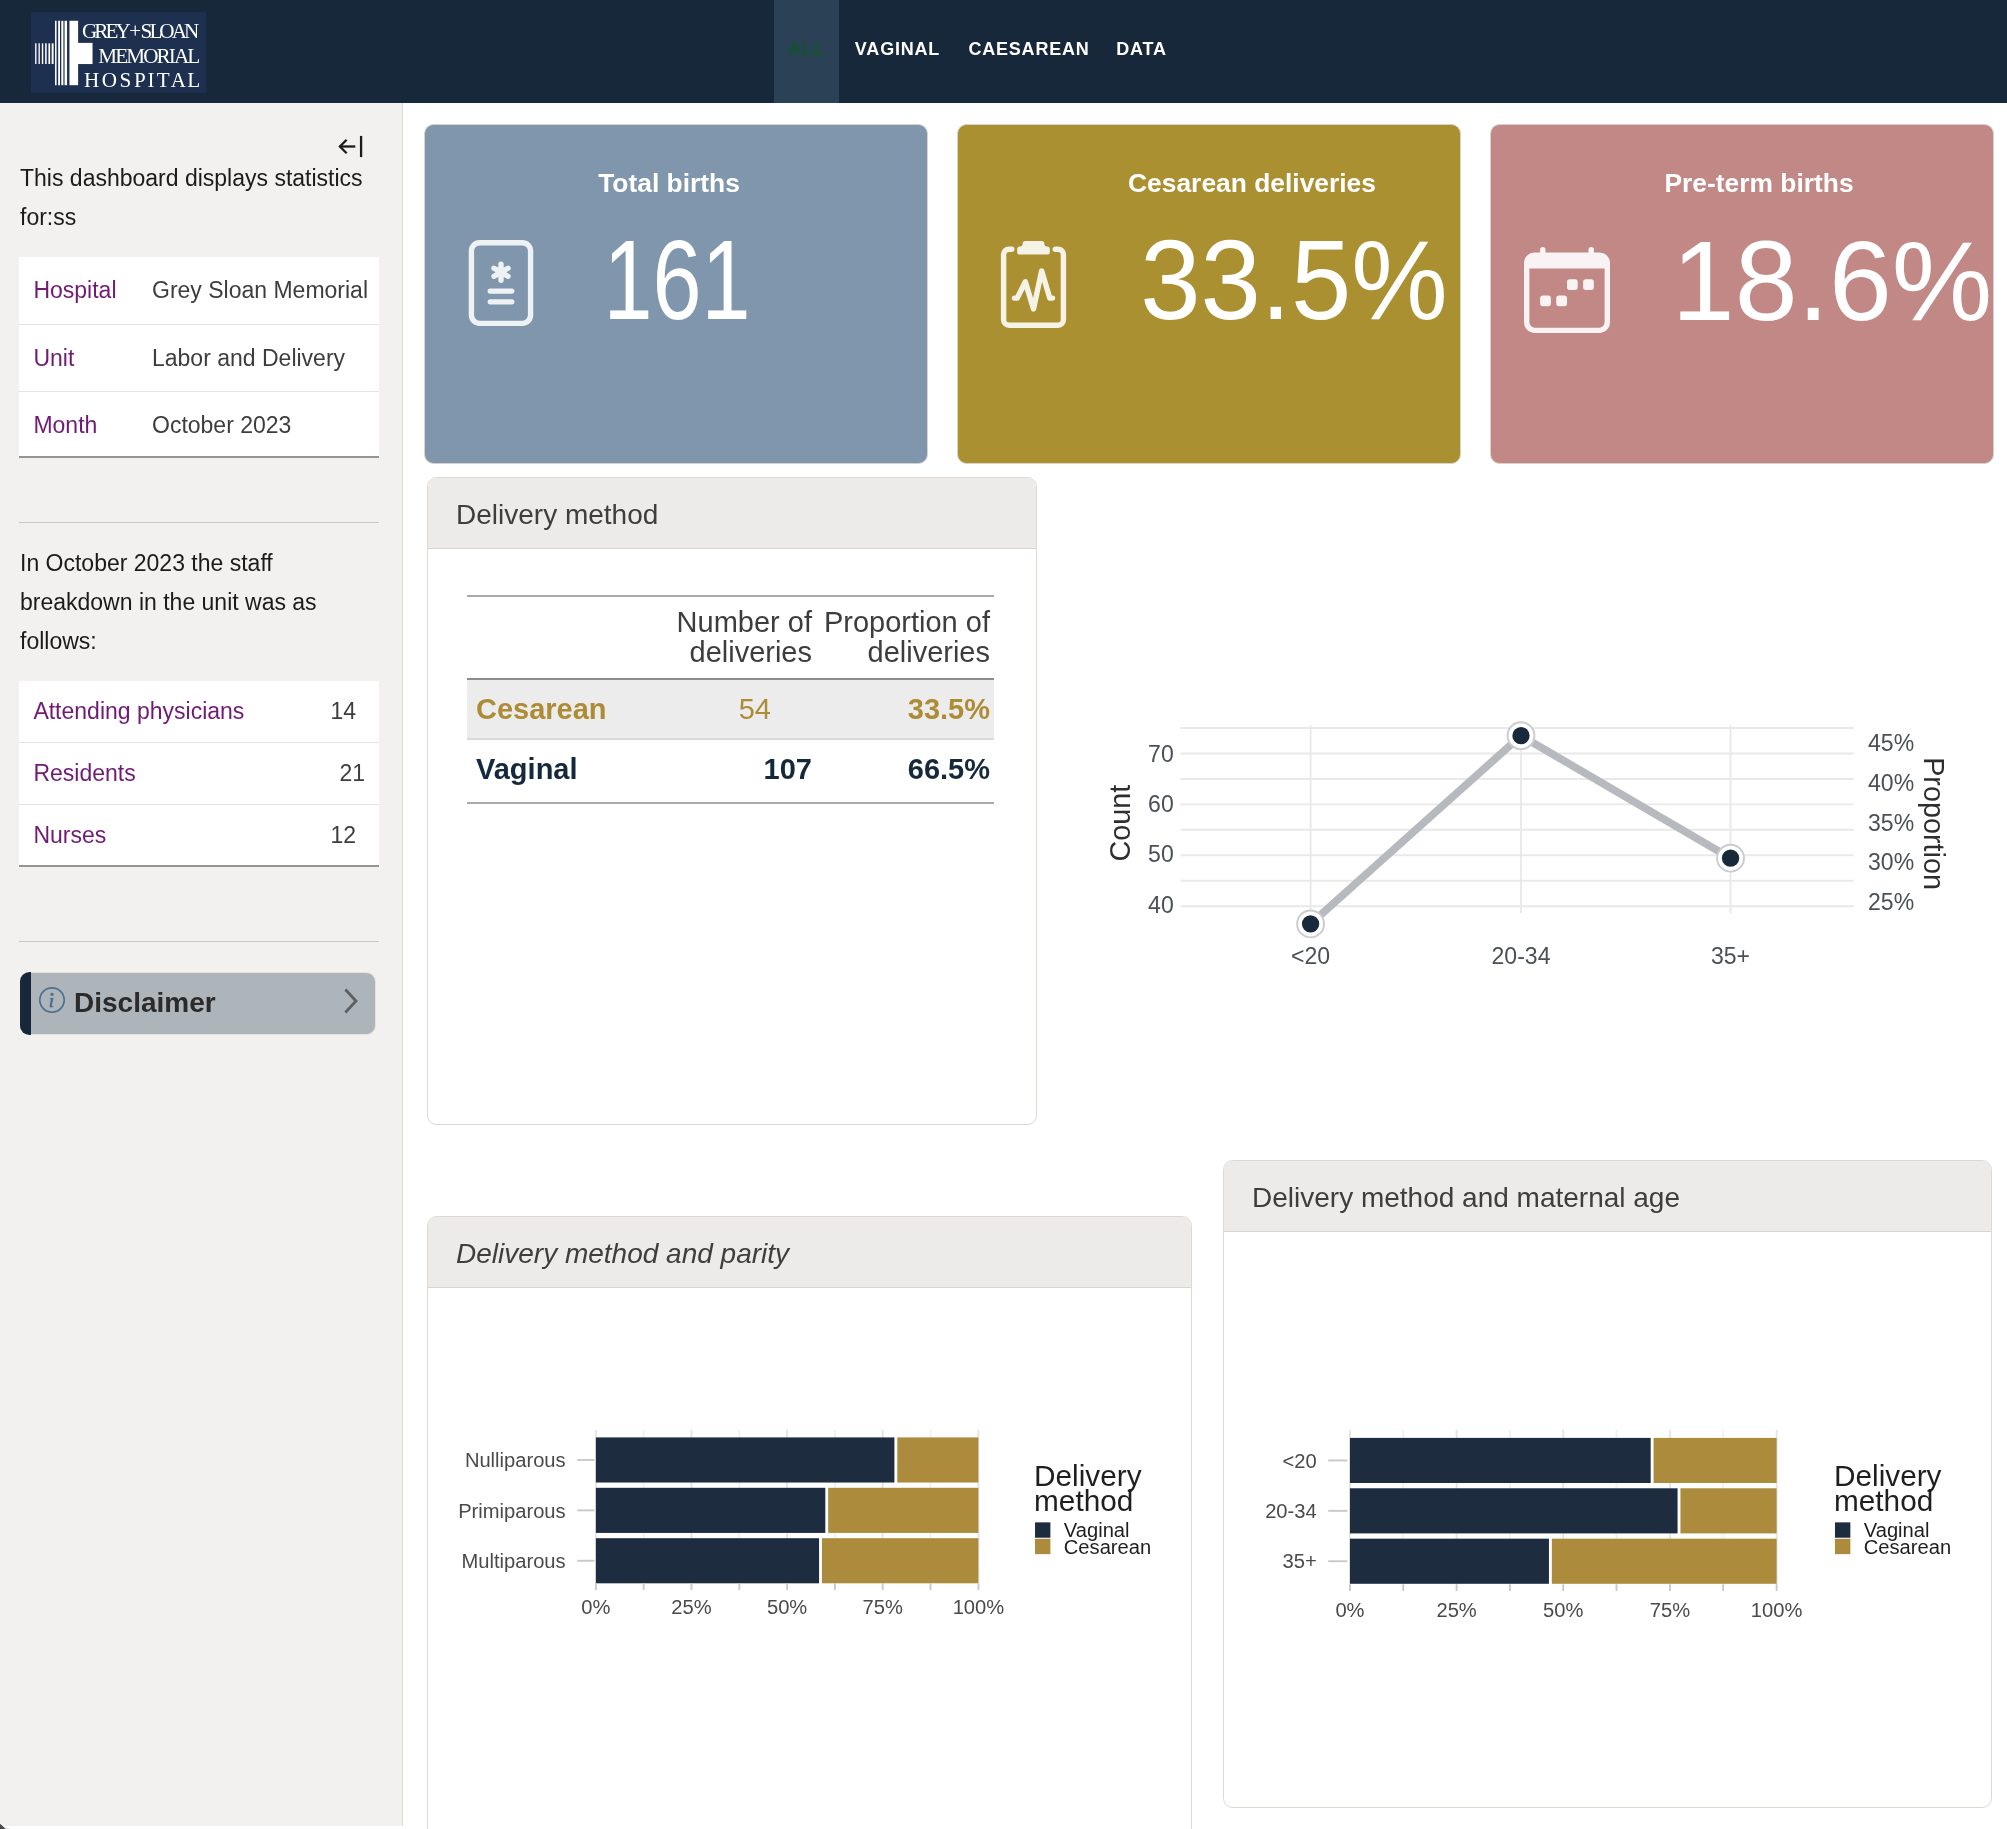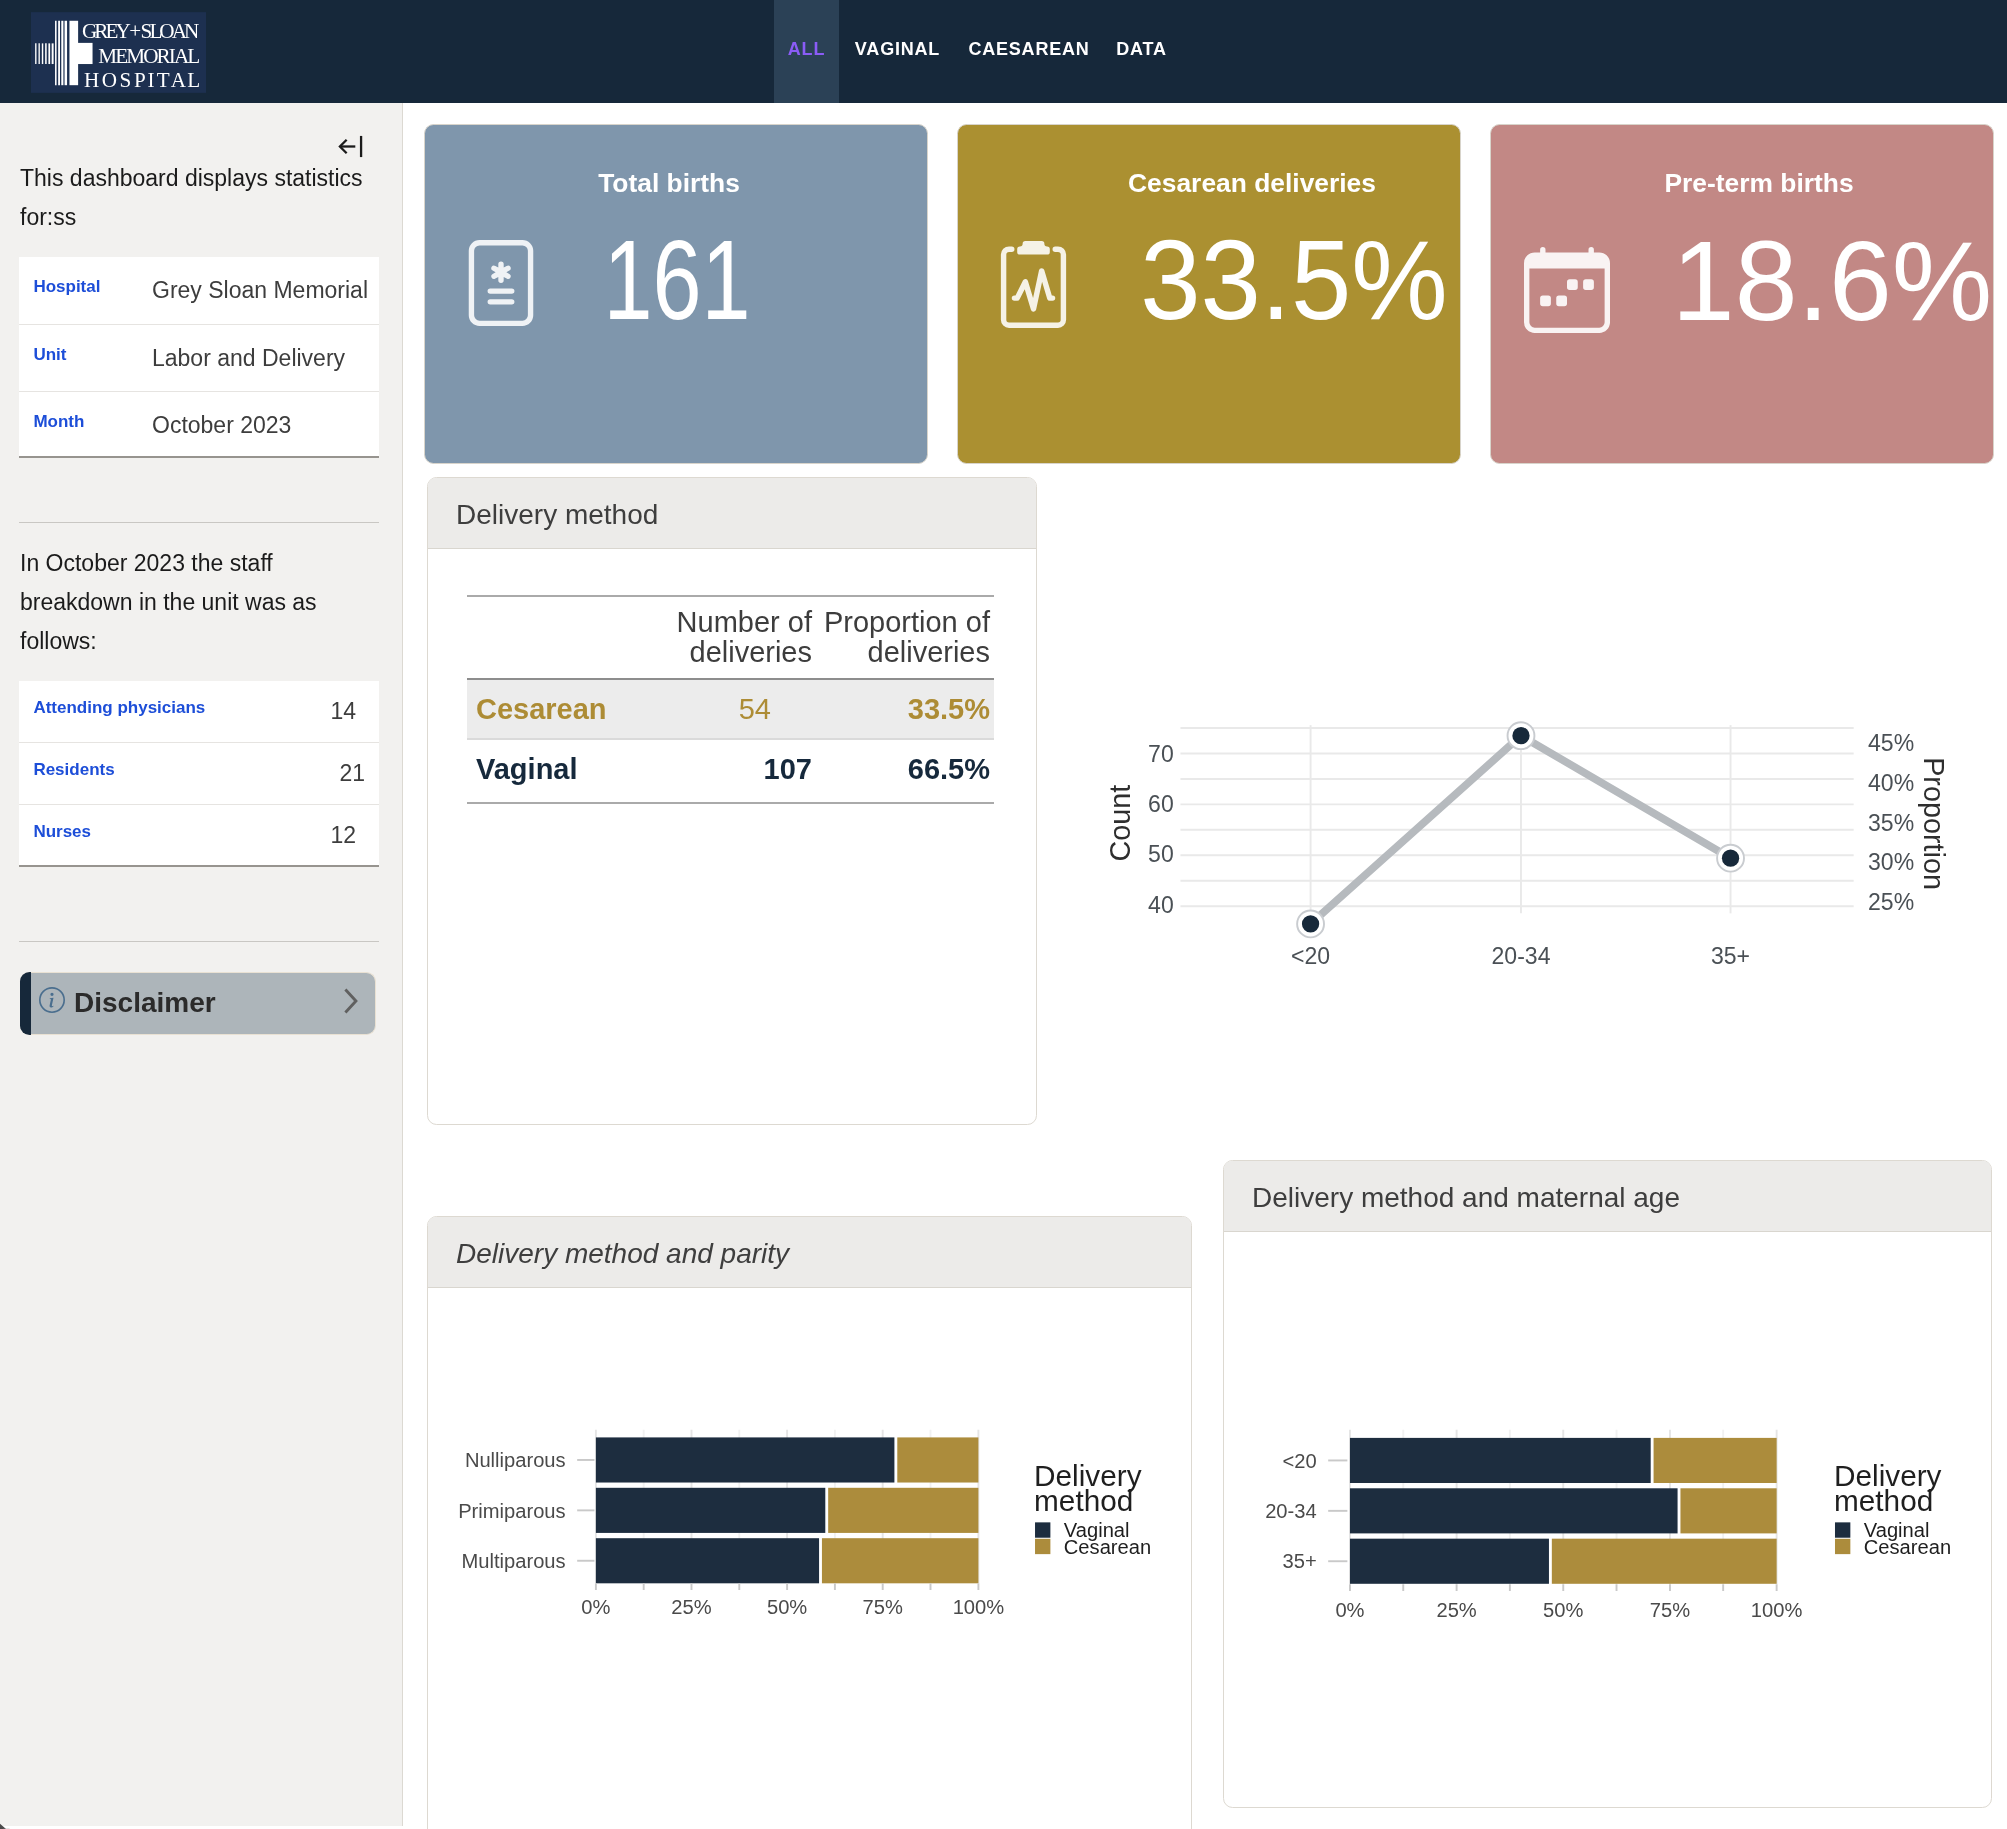--- a/index.html
+++ b/index.html
@@ -9,39 +9,39 @@
   
   #navbar{position:absolute;left:0;top:0;width:2008px;height:103px;background:#16283a;}
   #navtitle{position:absolute;left:233px;top:0;height:102px;line-height:97px;font-size:34px;font-weight:500;color:#eff3f6;letter-spacing:0.2px;}
   .navlink{position:absolute;top:0;height:102px;line-height:99px;font-size:18px;font-weight:700;color:#ffffff;letter-spacing:0.8px;text-align:center;}
   
   #sidebar{position:absolute;left:0;top:103px;width:403px;height:1723px;background:#f2f1ef;border-right:1.9px solid #dcd9d2;box-sizing:border-box;}
   .sbtext{position:absolute;font-size:23px;color:#1b1b1b;line-height:39px;}
   .sbtable{position:absolute;left:19px;width:360px;background:#fff;border-bottom:2.9px solid #97948f;}
   .sbrow{position:relative;box-sizing:border-box;border-top:1.9px solid #e6e4e1;}
   .sbrow:first-child{border-top:none;}
-  .sblabel{position:absolute;left:14.4px;font-weight:700;color:#1d4ed8;font-size:17px;}
+  .sblabel{position:absolute;left:14.4px;font-weight:400;color:#701a75;font-size:23px;}
   .sbval{position:absolute;color:#3d3d3d;font-size:23px;}
   .sbdivider{position:absolute;left:19px;width:360px;height:0;border-top:1.9px solid #c9c7c3;}
   
   .card{position:absolute;background:#fff;border:1.9px solid #ddd9d1;border-radius:9.6px;box-sizing:border-box;}
   .cardhead{position:absolute;left:0;top:0;right:0;height:70px;background:#ecebe9;border-bottom:1.9px solid #d9d6cf;border-radius:7.7px 7.7px 0 0;}
   .cardtitle{position:absolute;left:28px;top:0;height:84px;line-height:73px;font-size:28px;color:#3e3e3e;}
   
   .vbox{position:absolute;top:124px;width:504px;height:340px;border-radius:9.6px;border:1.9px solid #d8d4cb;box-sizing:border-box;}
   .vtitle{position:absolute;font-size:26.4px;font-weight:600;color:#fff;white-space:nowrap;transform:translateX(-50%);}
   .vvalue{position:absolute;font-size:113px;font-weight:400;color:#fff;white-space:nowrap;transform:translate(-50%,-50%);}
 </style>
 </head>
 <body>
 <div id="page">
 
   <div id="navbar"></div>
   <div class="abs" id="navtab-active" style="left:774px;top:0;width:65px;height:103px;background:#2b4156;"></div>
-  <div class="navlink" style="left:774px;width:65px;color:#8b5cf6;">ALL</div>
+  <div class="navlink" style="left:774px;width:65px;color:#14532d;">ALL</div>
   <div class="navlink" style="left:840px;width:115px;">VAGINAL</div>
   <div class="navlink" style="left:955px;width:148px;">CAESAREAN</div>
   <div class="navlink" style="left:1093px;width:97px;">DATA</div>
 
   <svg class="abs" style="left:31px;top:11.5px;" width="175" height="81" viewBox="0 0 182 84">
     <rect x="0" y="0" width="182" height="84" fill="#1d3050"></rect>
     <g fill="#ffffff">
       <rect x="40" y="9" width="9" height="67"></rect>
       <rect x="46" y="32" width="18" height="22"></rect>
     </g>

